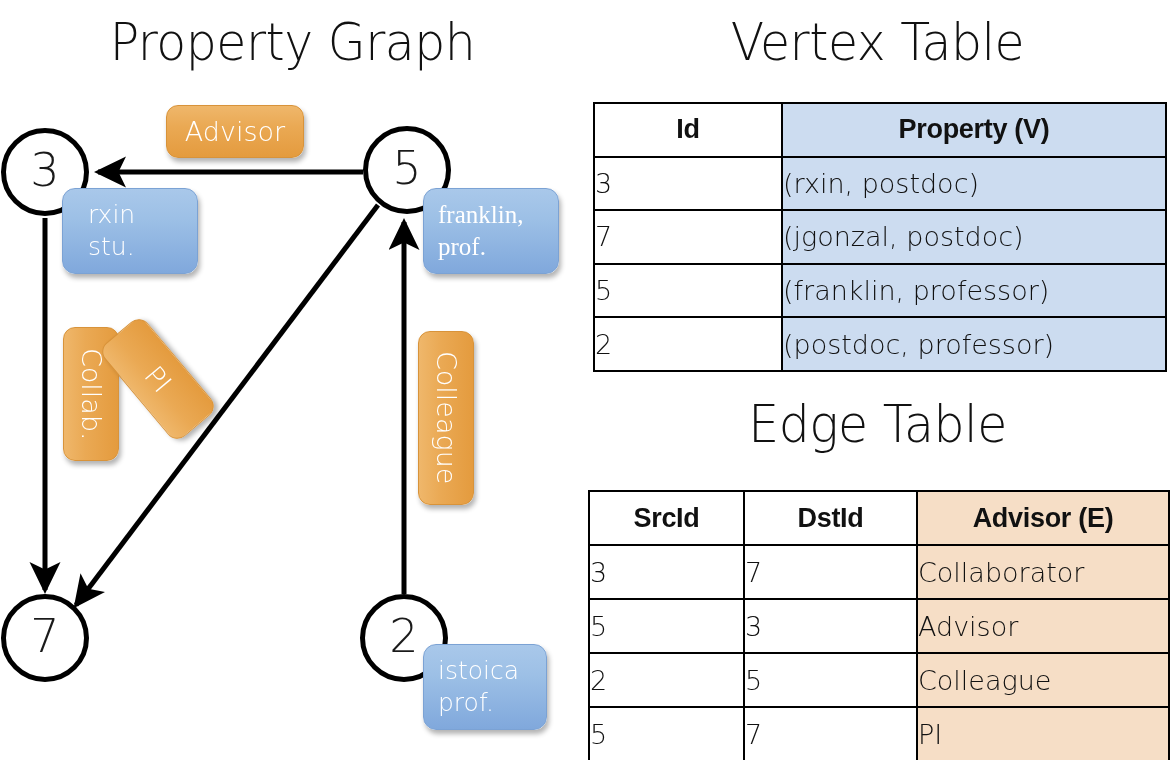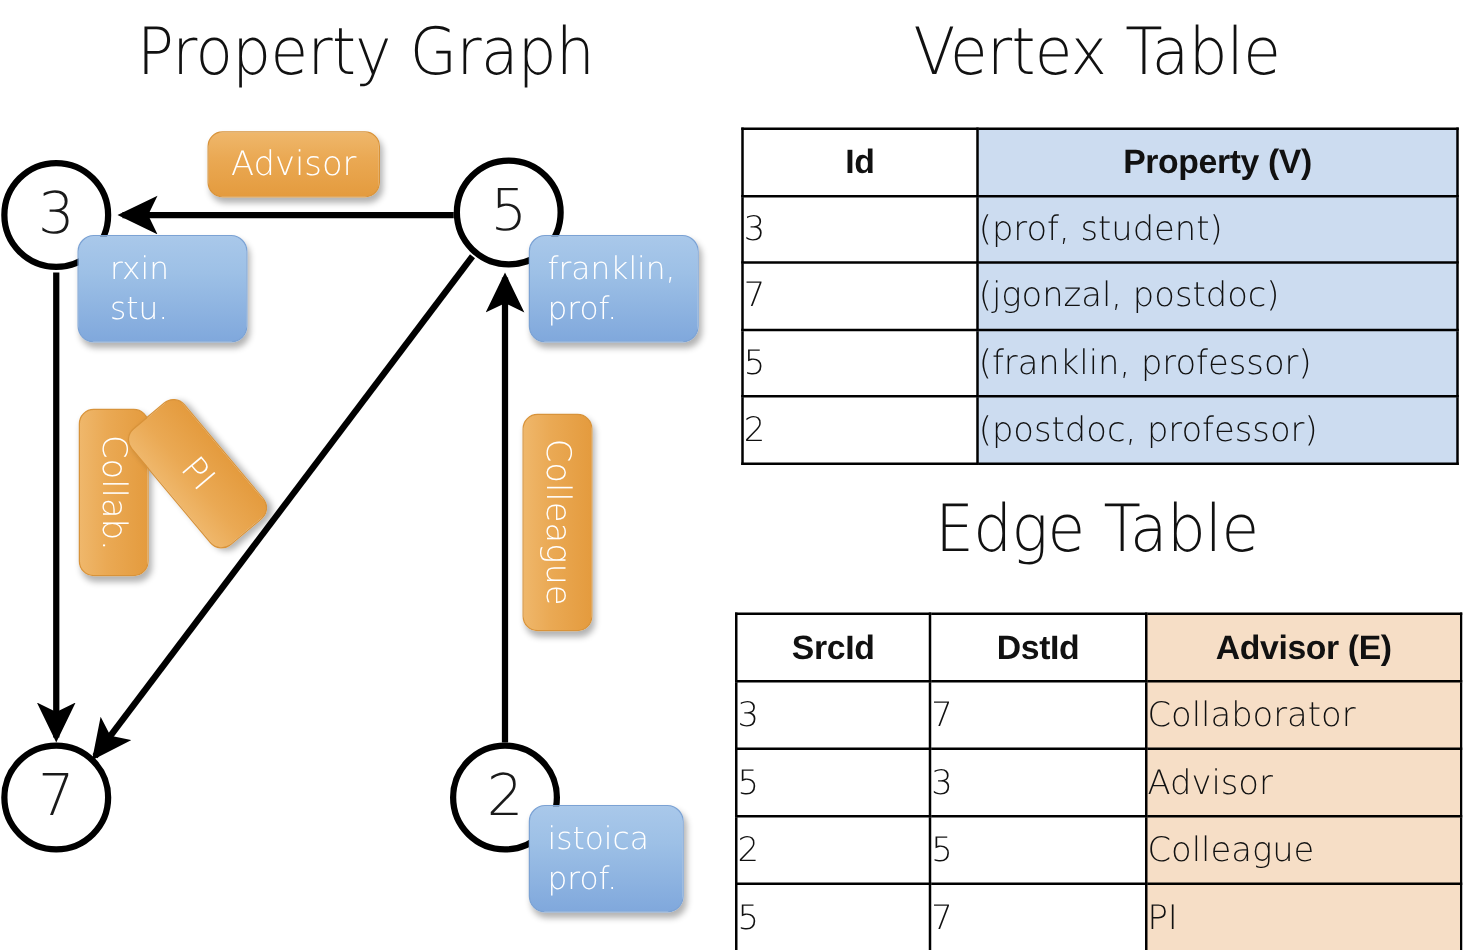--- a/index.html
+++ b/index.html
@@ -168,21 +168,21 @@
   <div class="node-circle" style="left:1px; top:594px;">
     <span>7</span>
   </div>
   <div class="node-circle" style="left:360px; top:594px;">
     <span>2</span>
   </div>
 
   <div class="bubble-blue" style="left:62px; top:188px; width:136px; height:86px;padding-left:25px;">rxin
 stu.</div>
 
-  <div class="bubble-blue" style="left:423px; top:188px; width:136px; height:86px;">franklin,
+  <div class="bubble-blue" style="left:423px; top:188px; width:136px; height:86px;font-family:Liberation Serif, serif;">franklin,
 prof.</div>
 
 
   <div class="bubble-blue" style="left:423px; top:644px; width:124px; height:86px;">istoica
 prof.</div>
 
   <div class="bubble-orange" style="left:166px; top:105px; width:138px; height:53px;">Advisor</div>
 
   <div class="bubble-orange vert-grad rot90" style="left:63px; top:327px; width:56px; height:134px;">Collab.</div>
 
@@ -198,21 +198,21 @@
     </colgroup>
   <thead>
     <tr>
       <th>Id</th>
       <th class="cell-blue thick-left">Property (V)</th>
     </tr>
   </thead>
   <tbody>
     <tr>
       <td>3</td>
-      <td class="cell-blue thick-left">(prof, student)</td>
+      <td class="cell-blue thick-left">(rxin, postdoc)</td>
     </tr>
     <tr>
       <td>7</td>
       <td class="cell-blue thick-left">(jgonzal, postdoc)</td>
     </tr>
     <tr>
       <td>5</td>
       <td class="cell-blue thick-left">(franklin, professor)</td>
     </tr>
     <tr>

